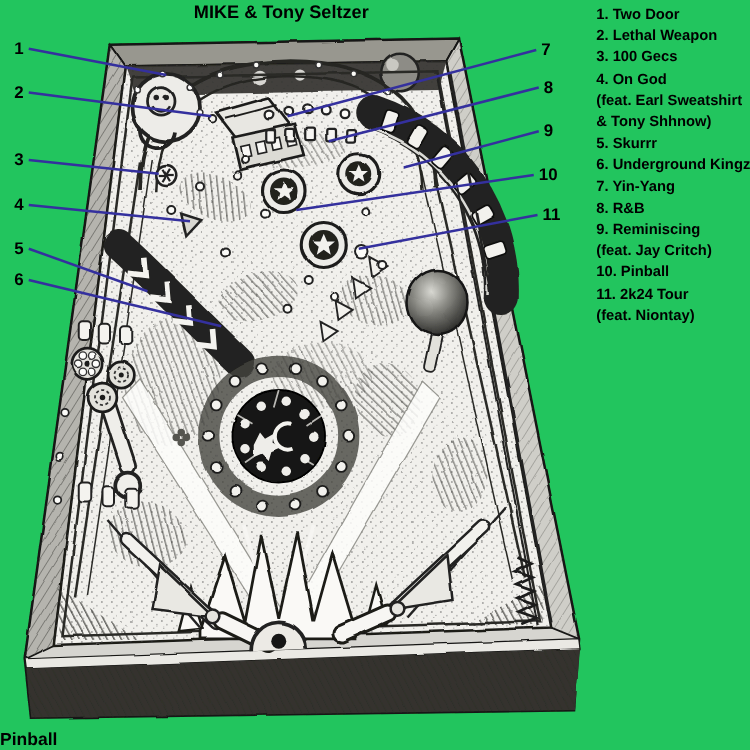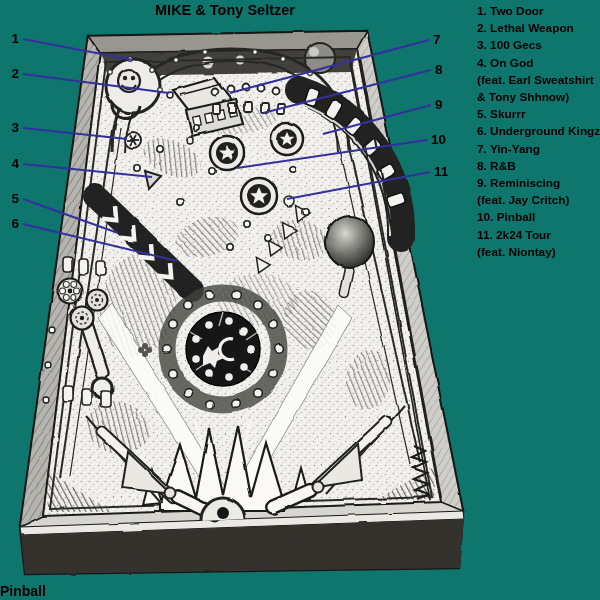--- a/index.html
+++ b/index.html
@@ -1,16 +1,16 @@
 <!DOCTYPE html>
 <html><head>
 <meta charset="utf-8">
 <style>
   html,body{margin:0;padding:0;background:#ffffff;}
-  .stage{position:relative;width:600px;height:600px;background:#0f766e;overflow:hidden;
+  .stage{position:relative;width:600px;height:600px;background:#22c55e;overflow:hidden;
          font-family:"Liberation Sans",sans-serif;}
   .stage svg{position:absolute;left:0;top:0;}
   .title{position:absolute;left:0;top:2px;width:450px;text-align:center;
          font-size:14.5px;font-weight:bold;color:#000;white-space:nowrap;}
   .tracklist{position:absolute;left:477px;top:3px;width:130px;
              font-size:11.8px;font-weight:bold;color:#000;line-height:17.2px;white-space:nowrap;}
   .footer{position:absolute;left:0;top:583px;width:462px;text-align:left;
           font-size:14px;font-weight:bold;color:#000;}
   .callout-num{font-family:"Liberation Sans",sans-serif;font-size:13.5px;font-weight:bold;}
 </style>

